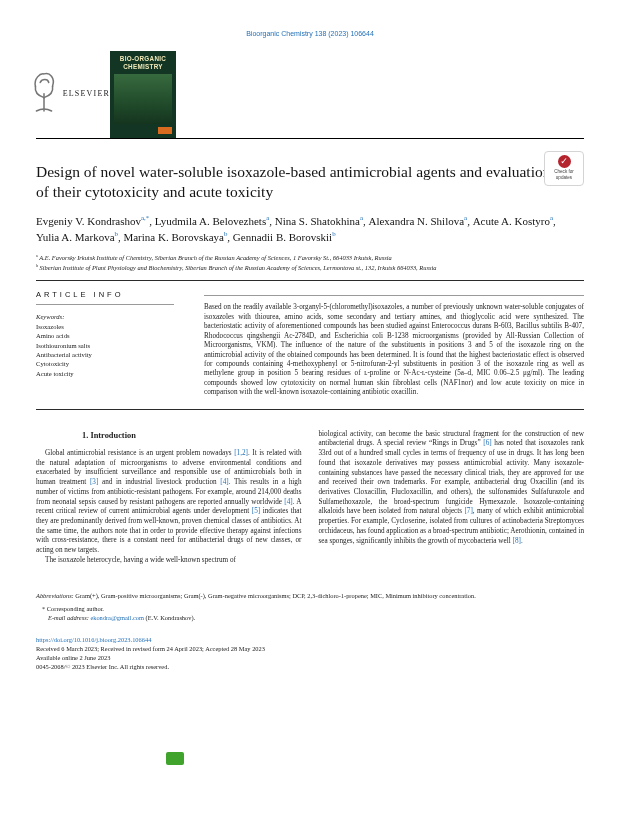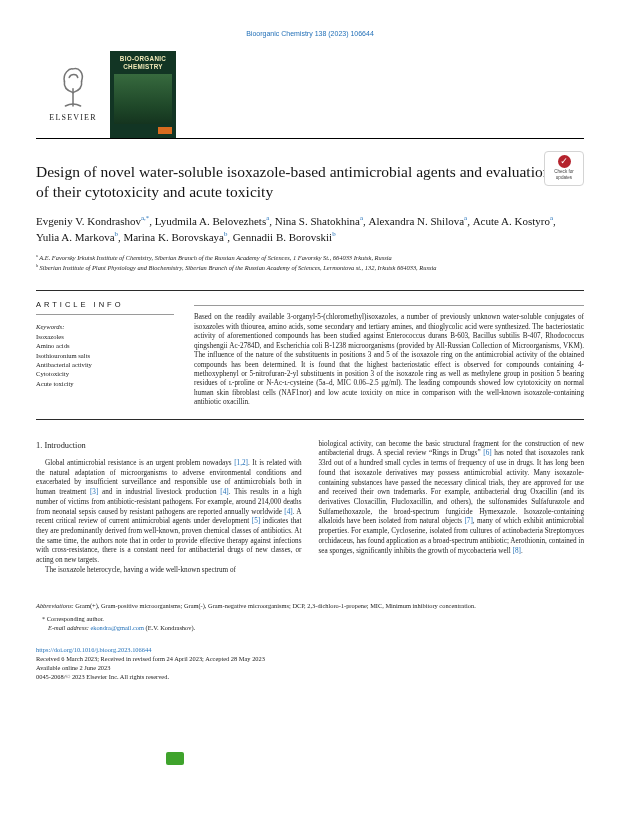--- a/index.html
+++ b/index.html
@@ -12,22 +12,22 @@
   html,body{background:#ffffff;}
   .page{position:relative;width:620px;height:827px;background:#fff;overflow:hidden;
         font-family:"Liberation Serif",serif;color:#1a1a1a;}
   .content{padding:0 36px;}
 
   .citation{margin-top:30px;text-align:center;font-size:7px;color:var(--blue);
             font-family:"Liberation Sans",sans-serif;}
 
   
   .header{display:flex;margin-top:14px;border-bottom:1.5px solid #000;height:88px;}
-  .logo-col{width:74px;background:#fff;display:flex;flex-direction:column;align-items:center;
-            justify-content:center;padding-bottom:3px;}
+  .logo-col{width:74px;background:#fff;display:flex;flex-direction:row;align-items:center;
+            justify-content:flex-end;padding-bottom:3px;}
   .logo-text{font-size:8px;letter-spacing:1.2px;color:#222;margin-top:1px;}
   .header-center{flex:1;background:#f0eeec;display:flex;flex-direction:column;align-items:center;
                  justify-content:space-between;padding:8px 4px 7px;}
   .contents-line{font-size:7px;font-family:"Liberation Sans",sans-serif;color:#333;}
   .sd-link{color:var(--orange);margin-left:2px;}
   .journal-name{font-size:16.5px;color:#161616;}
   .homepage-line{font-size:7px;font-family:"Liberation Sans",sans-serif;color:#333;}
   .homepage-link{color:var(--orange);margin-left:2px;}
   .cover-col{width:66px;background:var(--cover-green);position:relative;flex:none;}
   .cover-title{color:#f0e9b8;font-size:6.3px;font-weight:bold;text-align:center;padding-top:4px;
@@ -50,34 +50,34 @@
   .authors{margin-top:13px;font-size:11px;line-height:1.45;color:#141414;}
   .author{white-space:nowrap;}
   .author:not(:last-child)::after{content:", ";}
   sup{font-size:62%;vertical-align:super;line-height:0;}
   .author sup{color:var(--blue);}
 
   .affiliations{margin-top:7px;font-size:6.4px;font-style:italic;line-height:1.5;color:#222;}
   .aff sup{font-style:normal;color:#222;}
 
   
-  .info-block{margin-top:18px;border-top:1px solid #2b2b2b;border-bottom:1px solid #2b2b2b;
-              padding:9px 0 11px;display:flex;gap:20px;}
+  .info-block{margin-top:8px;border-top:1px solid #2b2b2b;border-bottom:1px solid #2b2b2b;
+              padding:9px 0 11px;display:flex;gap:30px;}
   .info-left{width:138px;flex:none;}
   .info-right{flex:1;}
   .block-heading{font-family:"Liberation Sans",sans-serif;font-size:7.5px;letter-spacing:3px;color:#111;}
   .heading-rule{height:1px;background:#9a9a9a;margin:5px 0 7px;}
   .keywords{font-size:6.6px;line-height:1.42;color:#222;}
   .keywords-label{font-style:italic;}
   .abstract-text{font-size:7.2px;line-height:1.31;text-align:justify;color:#1d1d1d;}
 
   
   .body-cols{display:flex;gap:17px;margin-top:20px;}
   .col{flex:1;font-size:7.2px;line-height:1.35;text-align:justify;color:#1d1d1d;}
-  .section-heading{font-size:8.4px;font-weight:normal;margin-bottom:8px;text-align:left;}
+  .section-heading{font-size:8.4px;font-weight:bold;margin-bottom:8px;text-align:left;margin-left:46px;}
   .para.indent{text-indent:9px;}
   .ref{color:var(--blue);}
 
   
   .footnotes{margin-top:25px;font-size:6.4px;line-height:1.42;color:#1d1d1d;}
   .abbr{text-align:justify;}
   .abbr-label{font-style:italic;}
   .corresponding{margin-top:4px;text-indent:6px;}
   .email-line{text-indent:12px;}
   .email-label{font-style:italic;}

